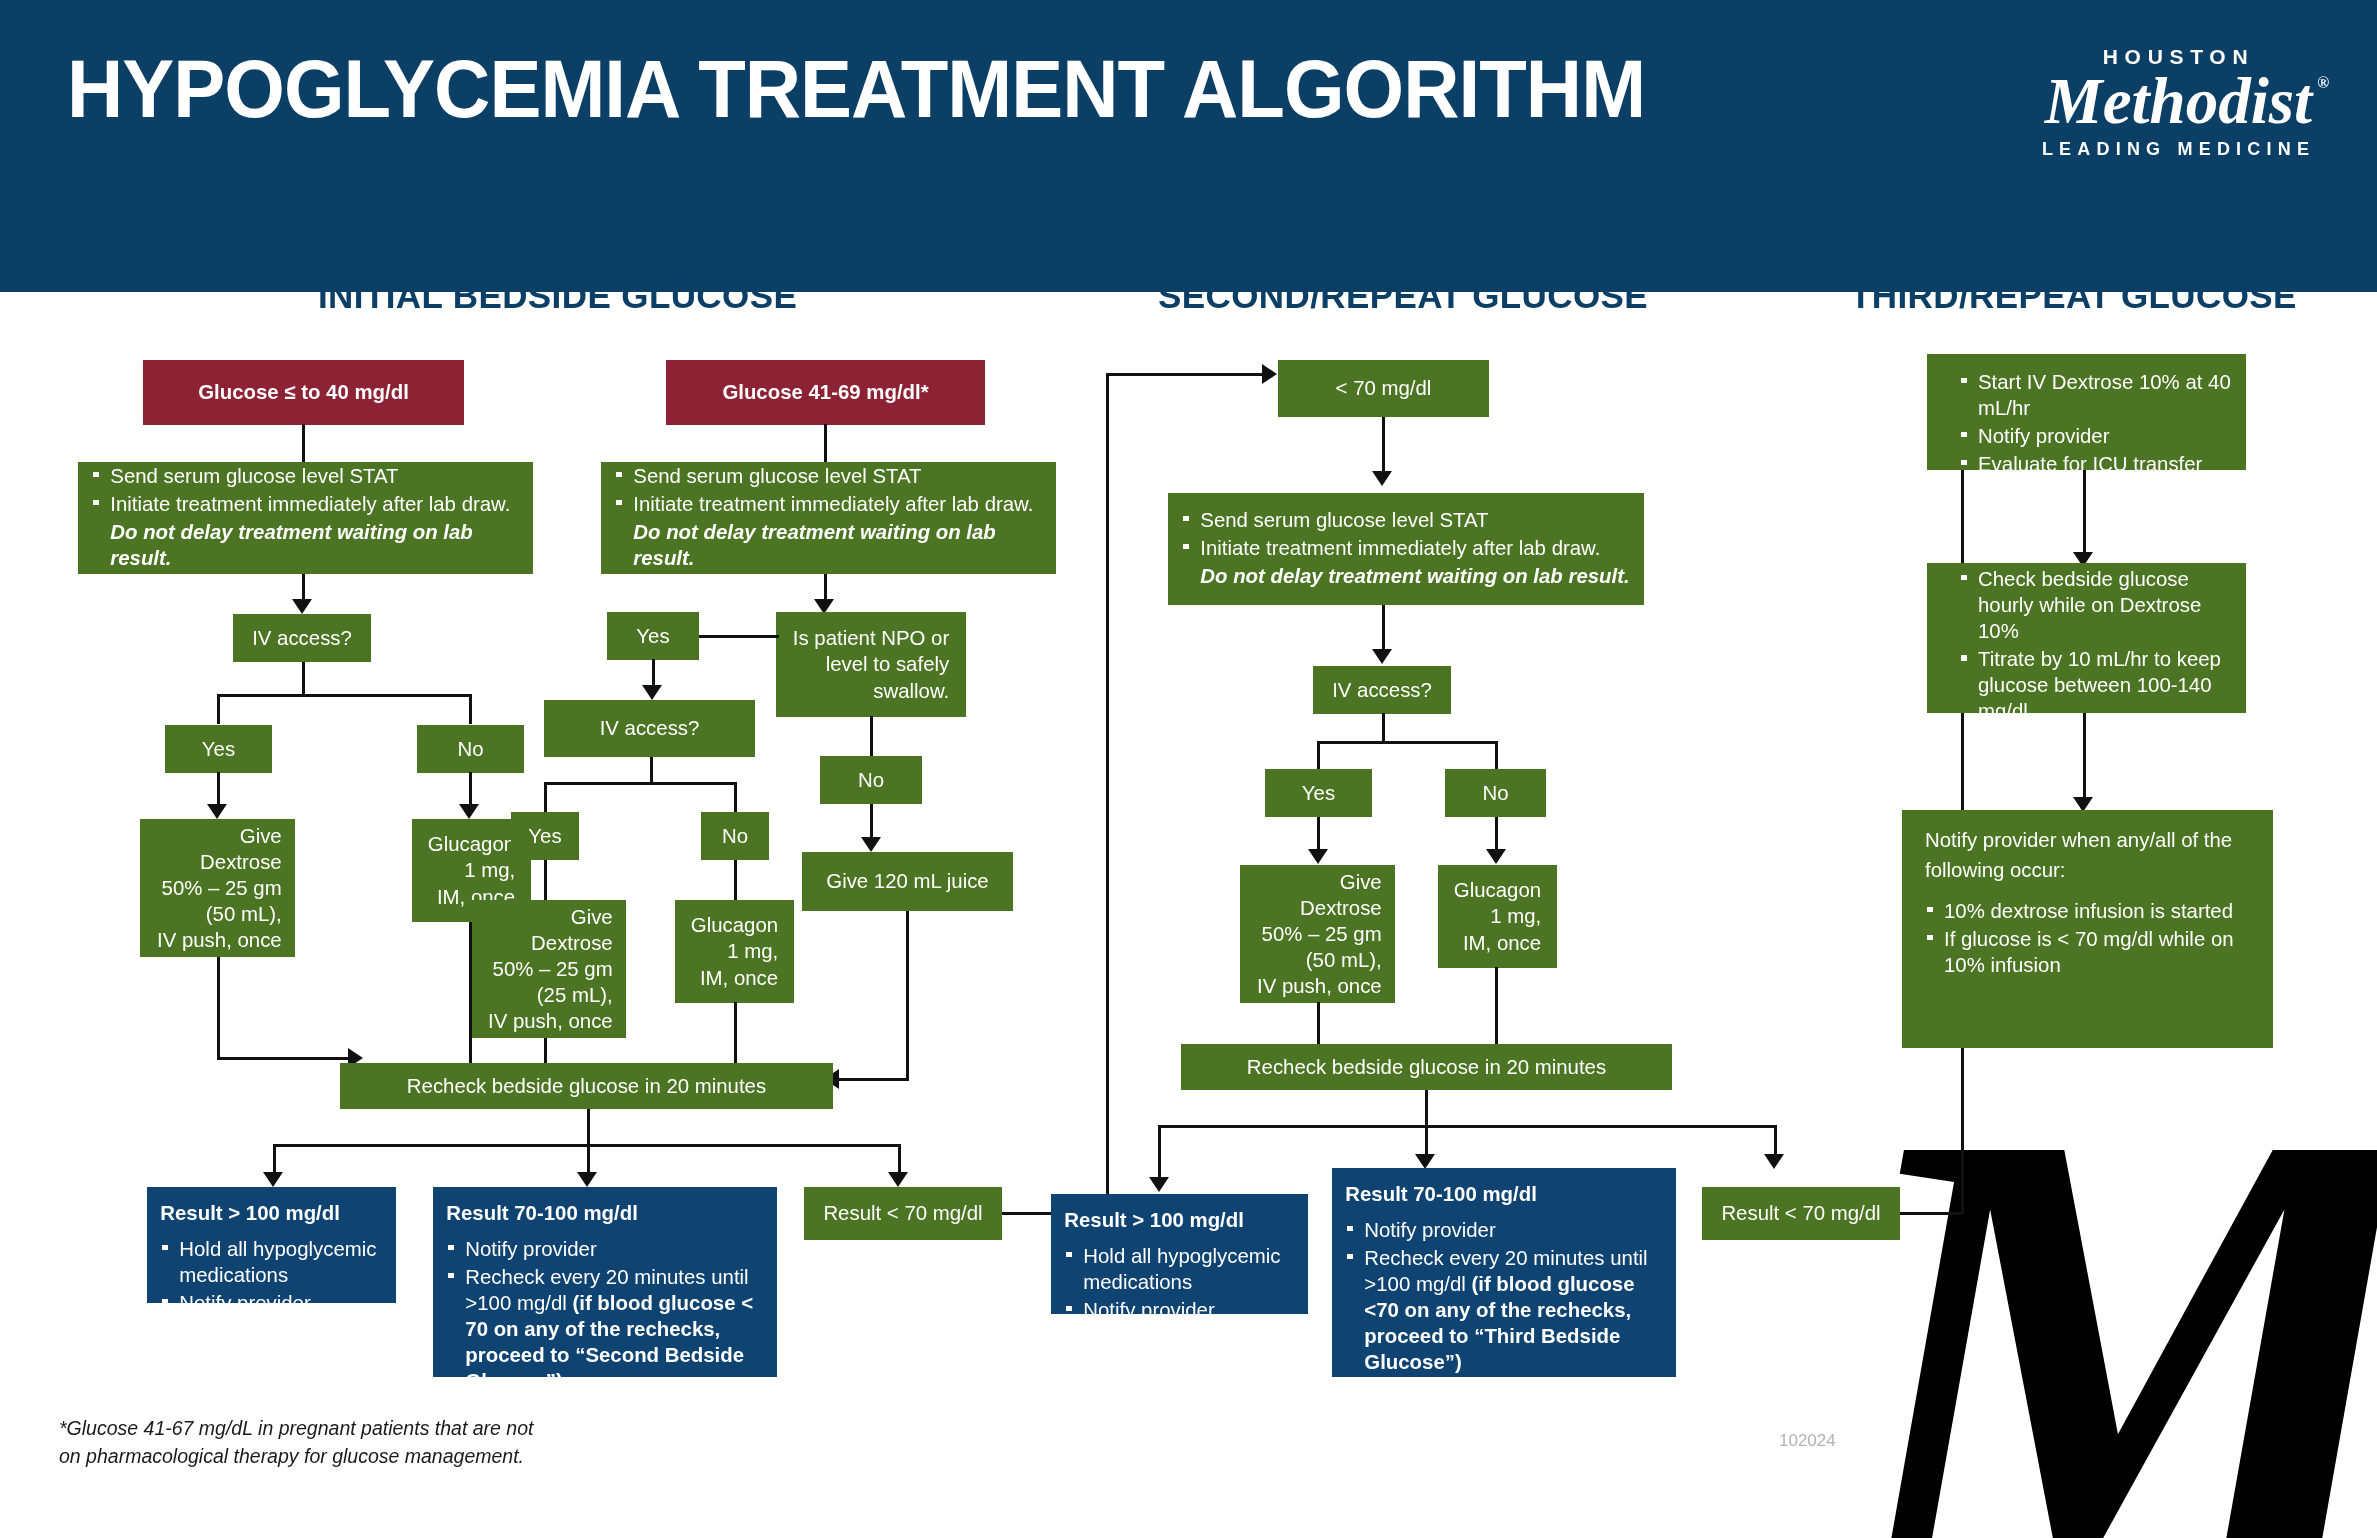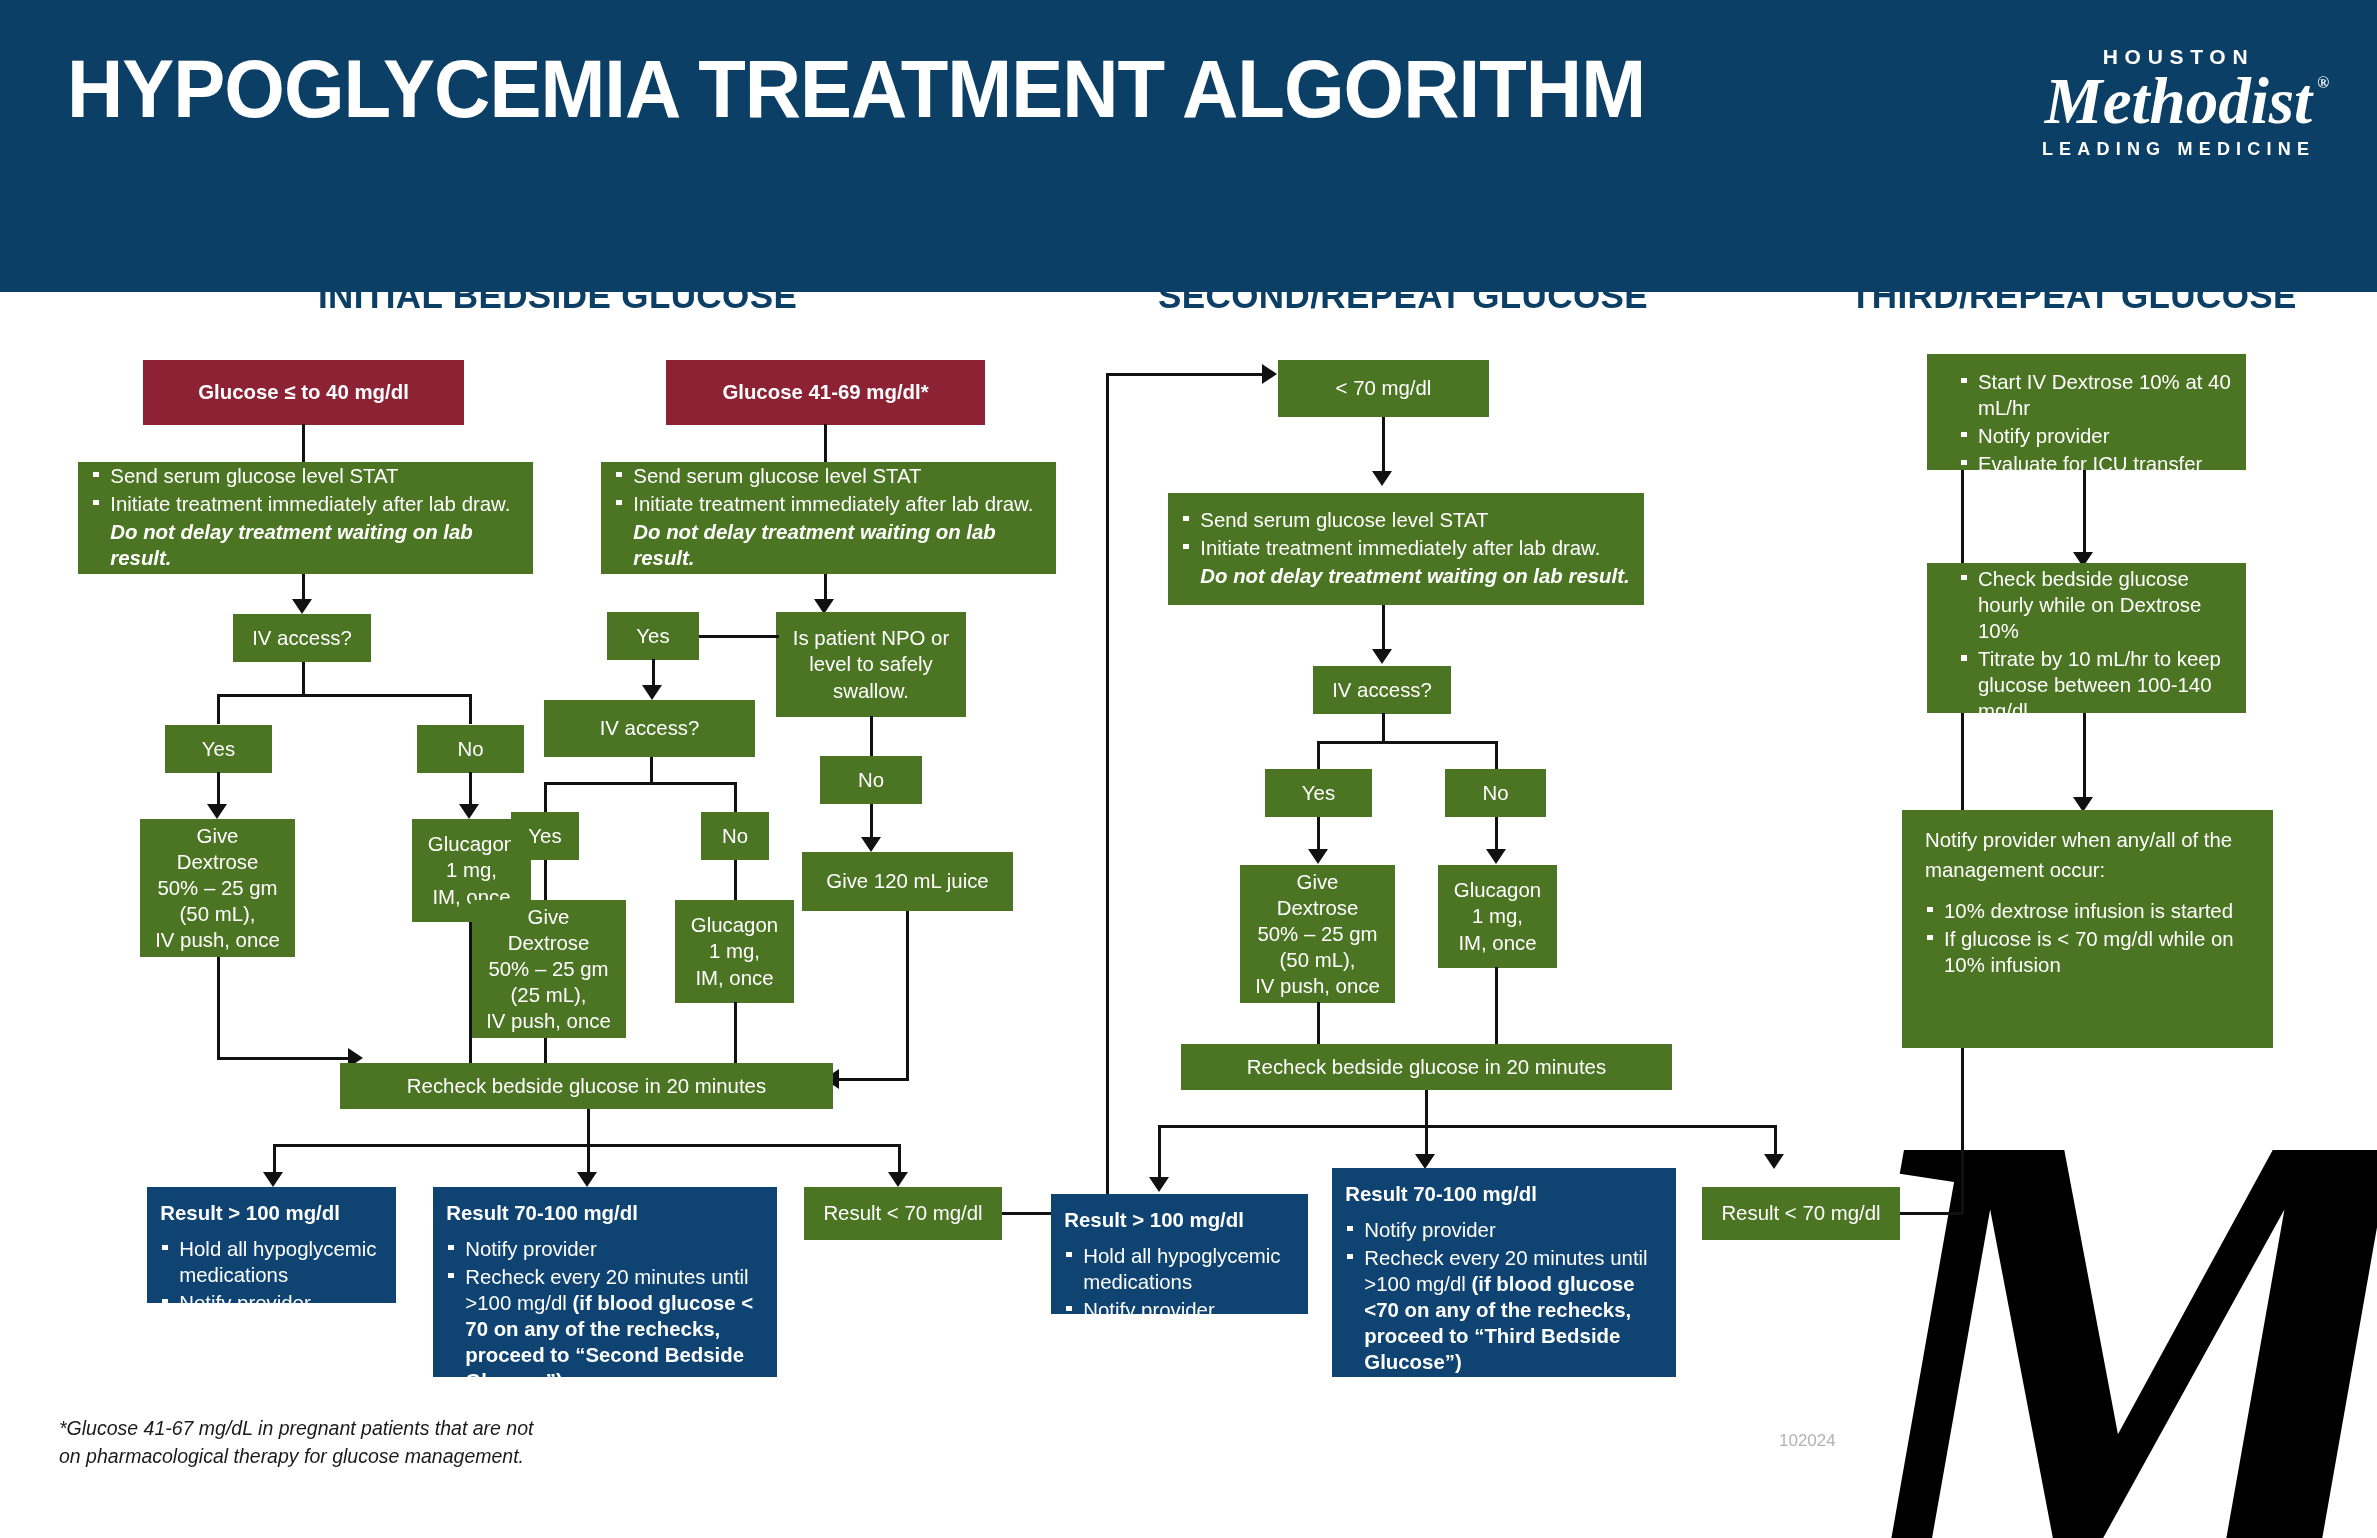--- a/index.html
+++ b/index.html
@@ -48,21 +48,21 @@
     position:absolute;color:#0B3F66;font-weight:bold;font-size:35px;
     letter-spacing:0.4px;white-space:nowrap;
   }
 
   
   .node{
     position:absolute;box-sizing:border-box;color:#ffffff;
     display:flex;align-items:center;
     font-size:20.4px;line-height:1.28;
   }
-  .node.center{justify-content:center;text-align:center;}
+  .node.center{justify-content:center;text-align:right;}
   .node.left{justify-content:flex-start;text-align:left;}
   .green{background:#4C7523;}
   .red{background:#8C2234;}
   .blue{background:#0F4371;}
   .pad{padding:9.5px 13.3px;}
   .bold{font-weight:bold;}
   .ital{font-style:italic;font-weight:bold;}
 
   ul.b{margin:0;padding:0;list-style:none;}
   ul.b li{position:relative;padding-left:19px;margin:0 0 1.9px 0;}
@@ -398,21 +398,21 @@
       <li>Titrate by 10 mL/hr to keep glucose between 100-140 mg/dl</li>
     </ul>
   </div>
 
   <div class="ln v" style="left:2083px;top:713px;height:91px;"></div>
   <div class="arrow" style="left:2073px;top:797px;"></div>
 
   <div class="node green left pad" style="left:1902px;top:810px;width:371px;height:238px;align-items:flex-start;padding-top:17px;padding-left:23px;">
     <div>
       <div style="margin-bottom:3.8px;">Notify provider when any/all of the</div>
-      <div style="margin-bottom:15px;">management occur:</div>
+      <div style="margin-bottom:15px;">following occur:</div>
       <ul class="b">
         <li>10% dextrose infusion is started</li>
         <li>If glucose is &lt; 70 mg/dl while on 10% infusion</li>
       </ul>
     </div>
   </div>
 
   <div class="footnote">
     <div>*Glucose 41-67 mg/dL in pregnant patients that are not</div>
     <div>on pharmacological therapy for glucose management.</div>

